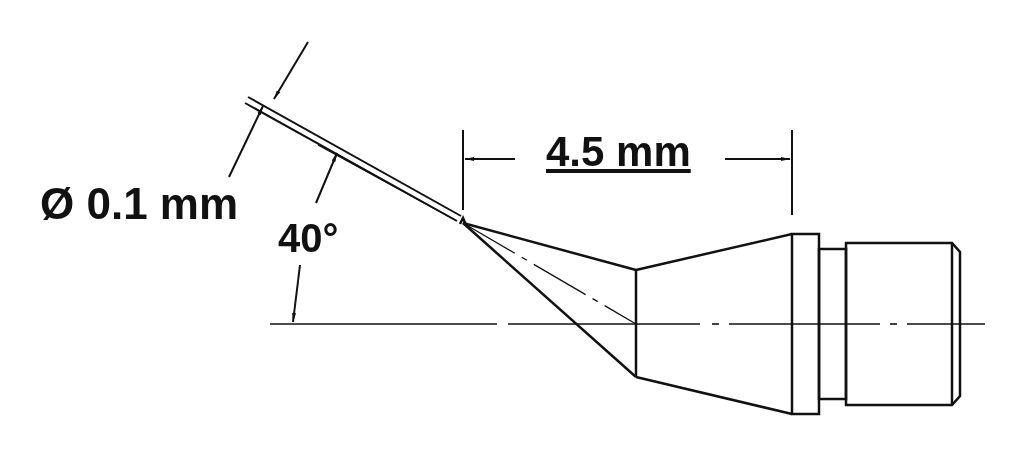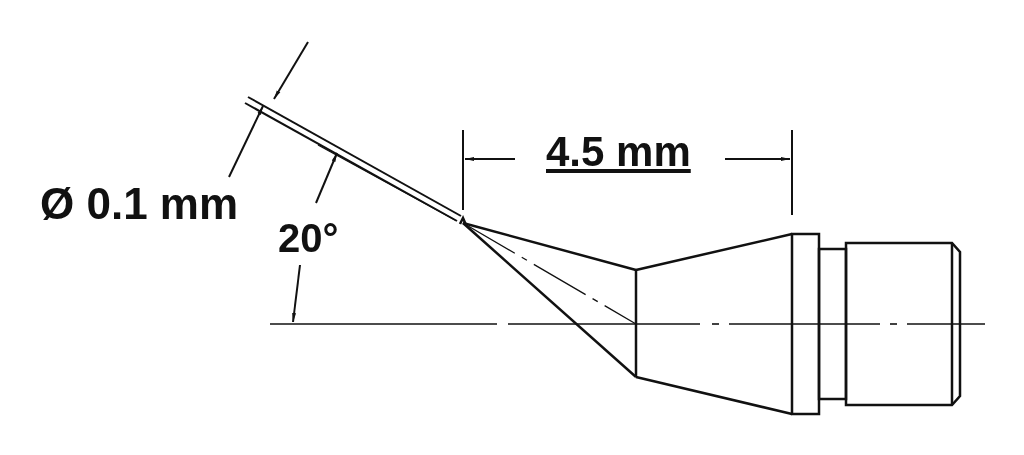--- a/index.html
+++ b/index.html
@@ -65,13 +65,13 @@
   </g>
 
   <g stroke="#111" stroke-width="2" fill="none">
     <line x1="316" y1="203" x2="337" y2="153" marker-end="url(#arr)"></line>
     <line x1="300" y1="265" x2="293" y2="322" marker-end="url(#arr)"></line>
   </g>
 </svg>
 
 <div id="lbl-len" class="lbl">4.5 mm</div>
 <div id="lbl-dia" class="lbl">Ø 0.1 mm</div>
-<div id="lbl-ang" class="lbl">20°</div>
+<div id="lbl-ang" class="lbl">40°</div>
 
 </body></html>

